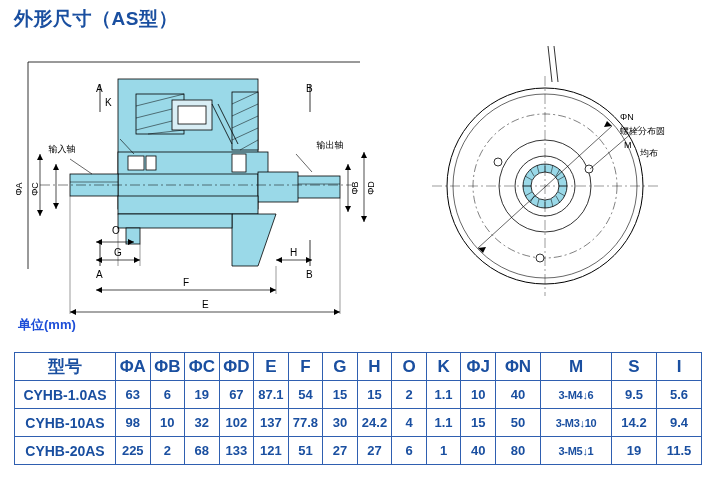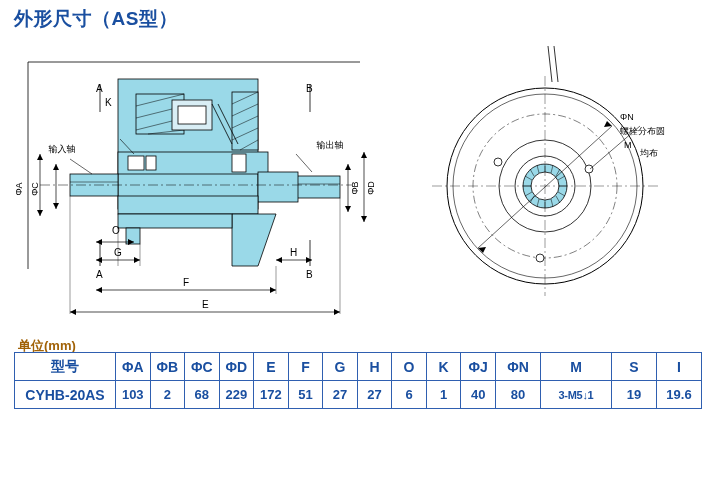--- a/index.html
+++ b/index.html
@@ -31,23 +31,23 @@
   .drawing-area {
     position: absolute;
     left: 0px;
     top: 34px;
     width: 717px;
     height: 290px;
   }
   .unit-label {
     position: absolute;
     left: 18px;
-    top: 337px;
+    top: 316px;
     font-size: 13px;
-    color: #a16207;
+    color: #1d4ed8;
     font-weight: bold;
   }
   
   .spec-table {
     position: absolute;
     left: 14px;
     top: 352px;
     width: 688px;
     border-collapse: collapse;
     table-layout: fixed;
@@ -55,21 +55,21 @@
   .spec-table th, .spec-table td {
     border: 1px solid #2f5fb0;
     text-align: center;
     color: #1a4fa0;
     font-size: 13px;
     height: 27px;
     padding: 0;
     font-weight: bold;
   }
   .spec-table th {
-    font-size: 14px;
+    font-size: 17px;
   }
   .spec-table td.model {
     font-size: 14px;
     letter-spacing: 0px;
   }
   .spec-table td.m-col {
     font-size: 11px;
     letter-spacing: -0.3px;
   }
   .col-model { width: 100px; }
@@ -282,33 +282,69 @@
         <th>K</th>
         <th>ΦJ</th>
         <th class="col-n">ΦN</th>
         <th class="col-m">M</th>
         <th class="col-s">S</th>
         <th class="col-i">I</th>
       </tr>
     </thead>
     <tbody>
       <tr>
+        <td class="model">CYHB-1.0AS</td>
+        <td>63</td>
+        <td>6</td>
+        <td>19</td>
+        <td>67</td>
+        <td>87.1</td>
+        <td>54</td>
+        <td>15</td>
+        <td>15</td>
+        <td>2</td>
+        <td>1.1</td>
+        <td>10</td>
+        <td>40</td>
+        <td class="m-col">3-M4↓6</td>
+        <td>9.5</td>
+        <td>5.6</td>
+      </tr>
+      <tr>
+        <td class="model">CYHB-10AS</td>
+        <td>98</td>
+        <td>10</td>
+        <td>32</td>
+        <td>102</td>
+        <td>137</td>
+        <td>77.8</td>
+        <td>30</td>
+        <td>24.2</td>
+        <td>4</td>
+        <td>1.1</td>
+        <td>15</td>
+        <td>50</td>
+        <td class="m-col">3-M3↓10</td>
+        <td>14.2</td>
+        <td>9.4</td>
+      </tr>
+      <tr>
         <td class="model">CYHB-20AS</td>
-        <td>103</td>
+        <td>225</td>
         <td>2</td>
         <td>68</td>
-        <td>229</td>
-        <td>172</td>
+        <td>133</td>
+        <td>121</td>
         <td>51</td>
         <td>27</td>
         <td>27</td>
         <td>6</td>
         <td>1</td>
         <td>40</td>
         <td>80</td>
         <td class="m-col">3-M5↓1</td>
         <td>19</td>
-        <td>19.6</td>
+        <td>11.5</td>
       </tr>
     </tbody>
   </table>
 
 </div>
 
 </body></html>

